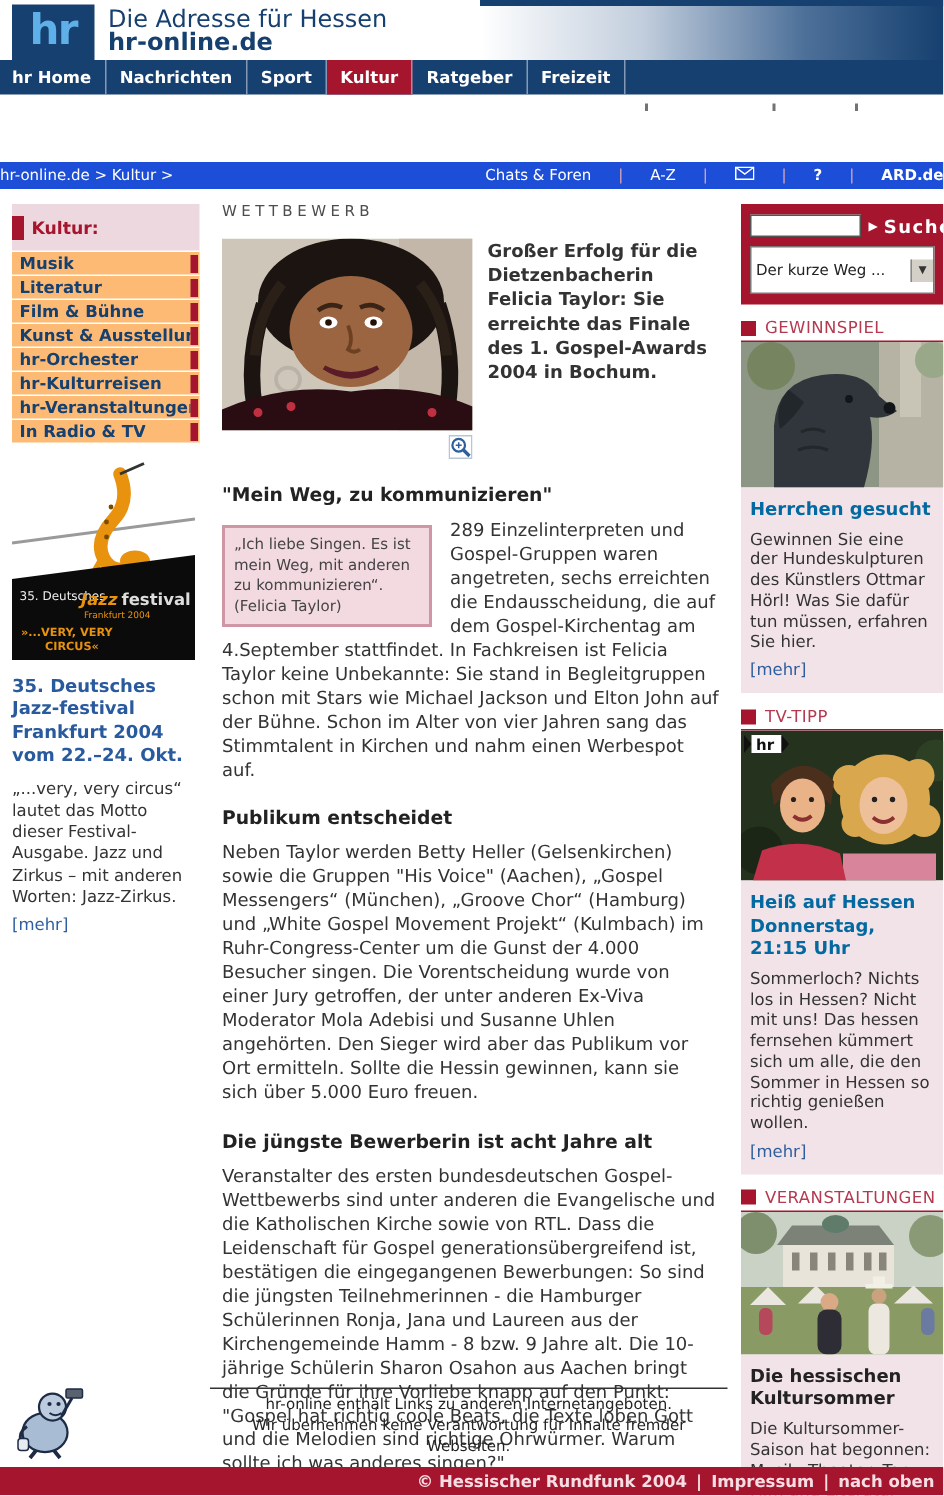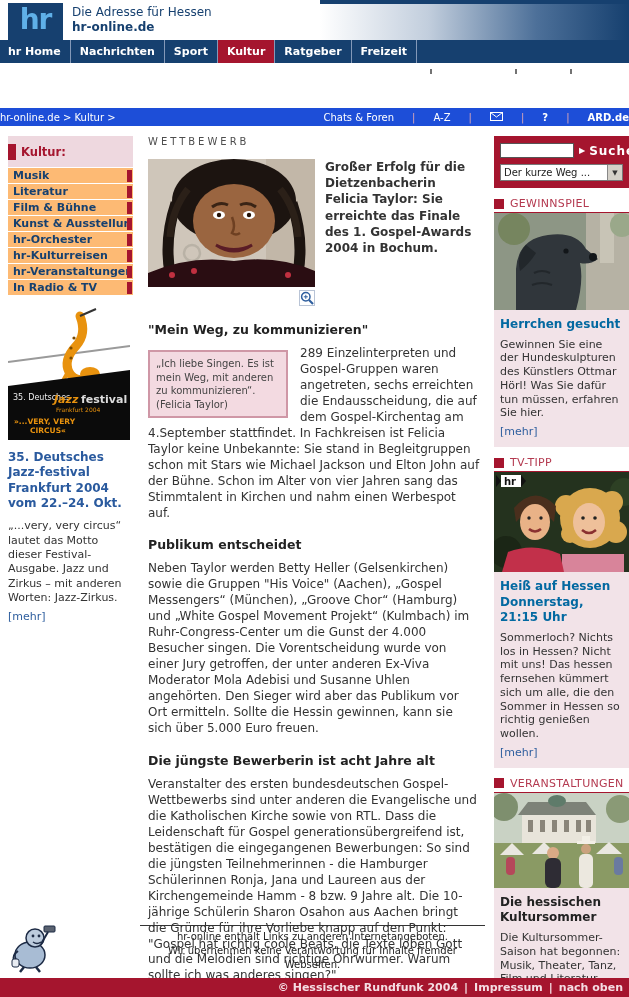--- a/index.html
+++ b/index.html
@@ -7,21 +7,21 @@
   body { font-family:"DejaVu Sans","Liberation Sans",sans-serif; }
   .page { position:relative; width:629px; height:997px; background:#fff; overflow:hidden; }
 
   
   .header { position:relative; height:40px; background:#fff; }
   .header-grad { position:absolute; top:0; left:320px; right:0; height:40px;
     background:linear-gradient(to right,#ffffff 0%,#c2cedd 35%,#4d7099 70%,#16406f 100%); }
   .header-topline { position:absolute; top:0; left:320px; right:0; height:4px; background:#16406f; }
   .logo-block { position:absolute; left:8px; top:3px; width:55px; height:37px; background:#16406f;
     color:#5fb0e8; font-weight:bold; font-size:28px; text-align:center; line-height:33px; letter-spacing:-1px; }
-  .brandtext { position:absolute; left:72px; top:5px; color:#16406f; font-size:12px; line-height:15px; }
+  .brandtext { position:absolute; left:72px; top:5px; color:#16406f; font-size:16px; line-height:15px; }
   .brandtext .site { font-weight:bold; }
 
   
   .nav { display:flex; height:23px; background:#16406f; color:#fff; font-size:11px; font-weight:bold; }
   .nav-item { padding:5px 9px 0; border-right:1px solid #8499b8; cursor:pointer; white-space:nowrap; }
   .nav-item.first { padding-left:8px; }
   .nav-item.active { background:#a5152e; }
   .nav-spacer { flex:1; }
   .nav-item.rgt { border-right:none; border-left:2px solid #737373;margin-top:29px; }
 
@@ -70,21 +70,21 @@
   .clear { clear:both; }
   .stand { text-align:right; font-weight:bold; font-size:11.5px; color:#222; margin-top:20px; }
 
   
   .searchbox { background:#a5152e; padding:7px 6px; }
   .search-row1 { display:flex; align-items:center; }
   .search-input { width:74px; height:15px; border:1px solid #555; background:#fff; font-size:10px; padding:0 2px; }
   .search-go { color:#fff; font-weight:bold; font-size:12px; margin-left:5px; letter-spacing:1px;
     display:flex; align-items:center; gap:3px; cursor:pointer; }
   .search-arrow { font-size:8px; }
-  .quickway { margin-top:6px; background:#fff; border:1px solid #777; height:17px; display:flex; align-items:center;
+  .quickway { margin-top:6px; background:#fff; border:1px solid #777; height:32px; display:flex; align-items:center;
     font-size:10px; color:#222; cursor:pointer; }
   .quickway-text { flex:1; padding-left:3px; white-space:nowrap; overflow:hidden; }
   .quickway-btn { width:15px; height:15px; background:#d4d0c8; border-left:1px solid #888; font-size:7px; color:#333;
     display:flex; align-items:center; justify-content:center; flex:none; }
 
   .section { margin-top:9px; }
   .sec-head { display:flex; align-items:center; border-bottom:1px solid #a5152e; padding-bottom:2px; }
   .sec-sq { width:10px; height:10px; background:#a5152e; margin-right:6px; flex:none; }
   .sec-title { color:#b43a50; font-size:11px; letter-spacing:.3px; }
   .sec-img { display:block; cursor:pointer; }

